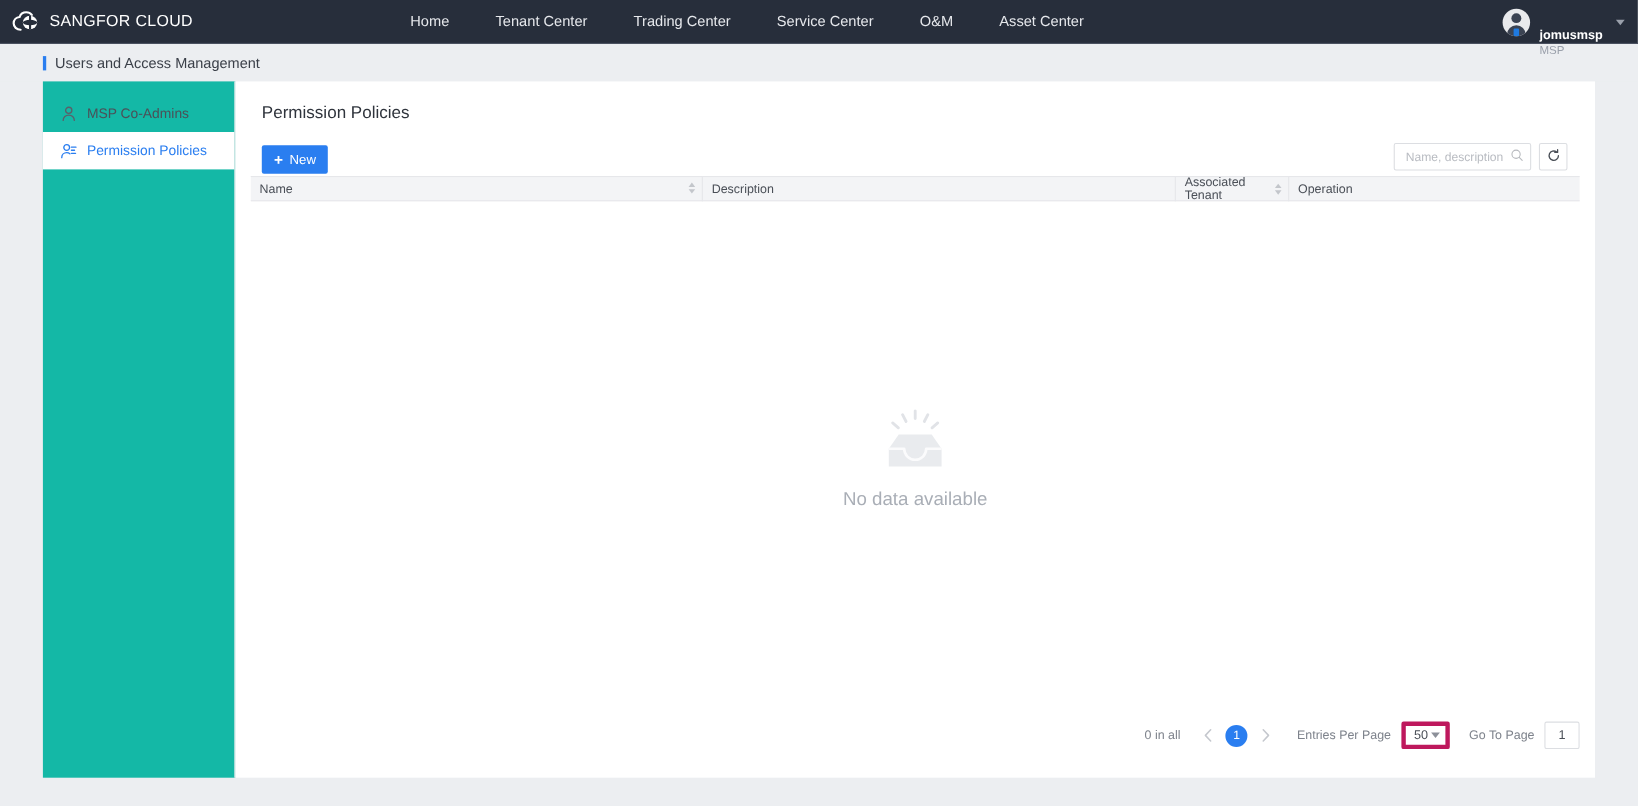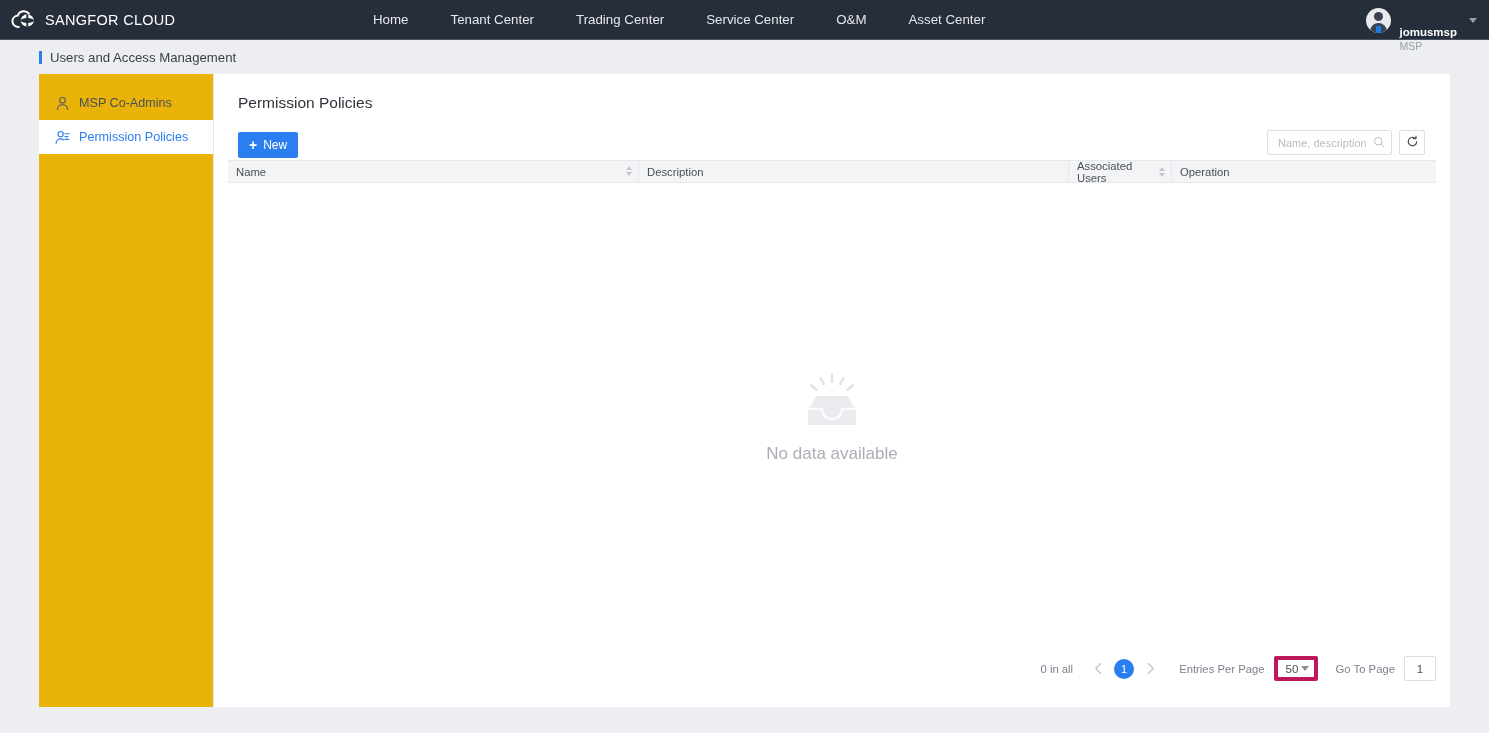--- a/index.html
+++ b/index.html
@@ -122,21 +122,21 @@
 
   
   .page-body {
     display: flex;
     height: 633px;
     padding: 0 39px 0 39px;
   }
   .sidebar {
     width: 175px;
     flex: none;
-    background: #eab308;
+    background: #14b8a6;
     border-right: 1px solid #e8e9ec;
     padding-top: 12px;
   }
   .side-item {
     height: 34px;
     display: flex;
     align-items: center;
     gap: 9px;
     padding-left: 16px;
     font-size: 12.6px;
@@ -447,21 +447,21 @@
           <span>Name</span>
           <span class="sorter sorter-abs">
               <i class="up"></i>
               <i class="dn"></i>
             </span>
         </div>
         <div class="th col-desc">
           <span>Description</span>
         </div>
         <div class="th col-users">
-          <span>Associated Users</span>
+          <span>Associated Tenant</span>
           <span class="sorter">
               <i class="up"></i>
               <i class="dn"></i>
             </span>
         </div>
         <div class="th col-op">
           <span>Operation</span>
         </div>
       </div>
 

